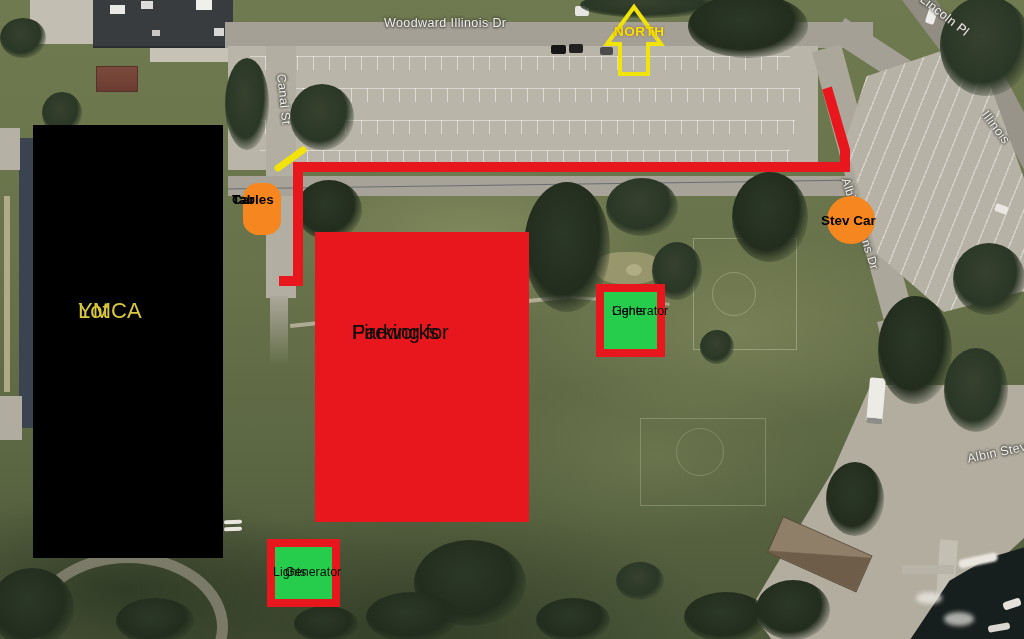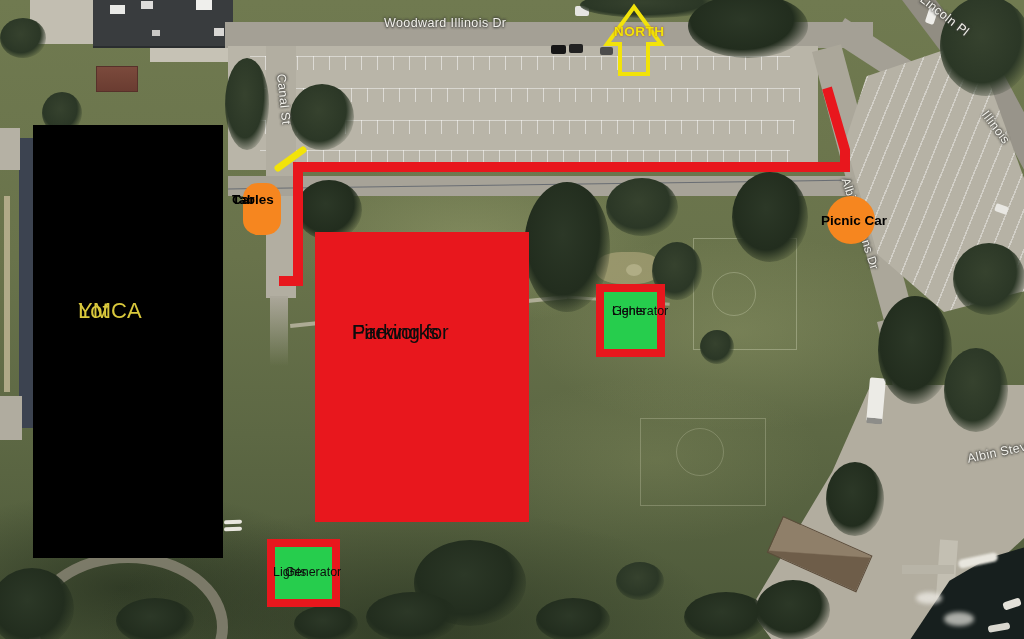--- a/index.html
+++ b/index.html
@@ -183,15 +183,15 @@
   </div>
 
 
   <div style="left:243px;top:183px;width:38px;height:52px;background:#f6861f;border-radius:15px;z-index:7;"></div>
   <div class="annot-text" style="left:232px;top:192px;z-index:8;color:#000;font-size:13.5px;font-weight:bold;line-height:16px;">
     <div>Tables</div>
     <div>Car</div>
   </div>
 
   <div style="left:827px;top:196px;width:48px;height:48px;background:#f6861f;border-radius:50%;z-index:7;"></div>
-  <div class="annot-text" style="left:821px;top:214px;z-index:8;color:#000;font-size:13.5px;font-weight:bold;">Picnic Car</div>
+  <div class="annot-text" style="left:821px;top:214px;z-index:8;color:#000;font-size:13.5px;font-weight:bold;">Stev Car</div>
 
 </div>
 
 </body></html>

